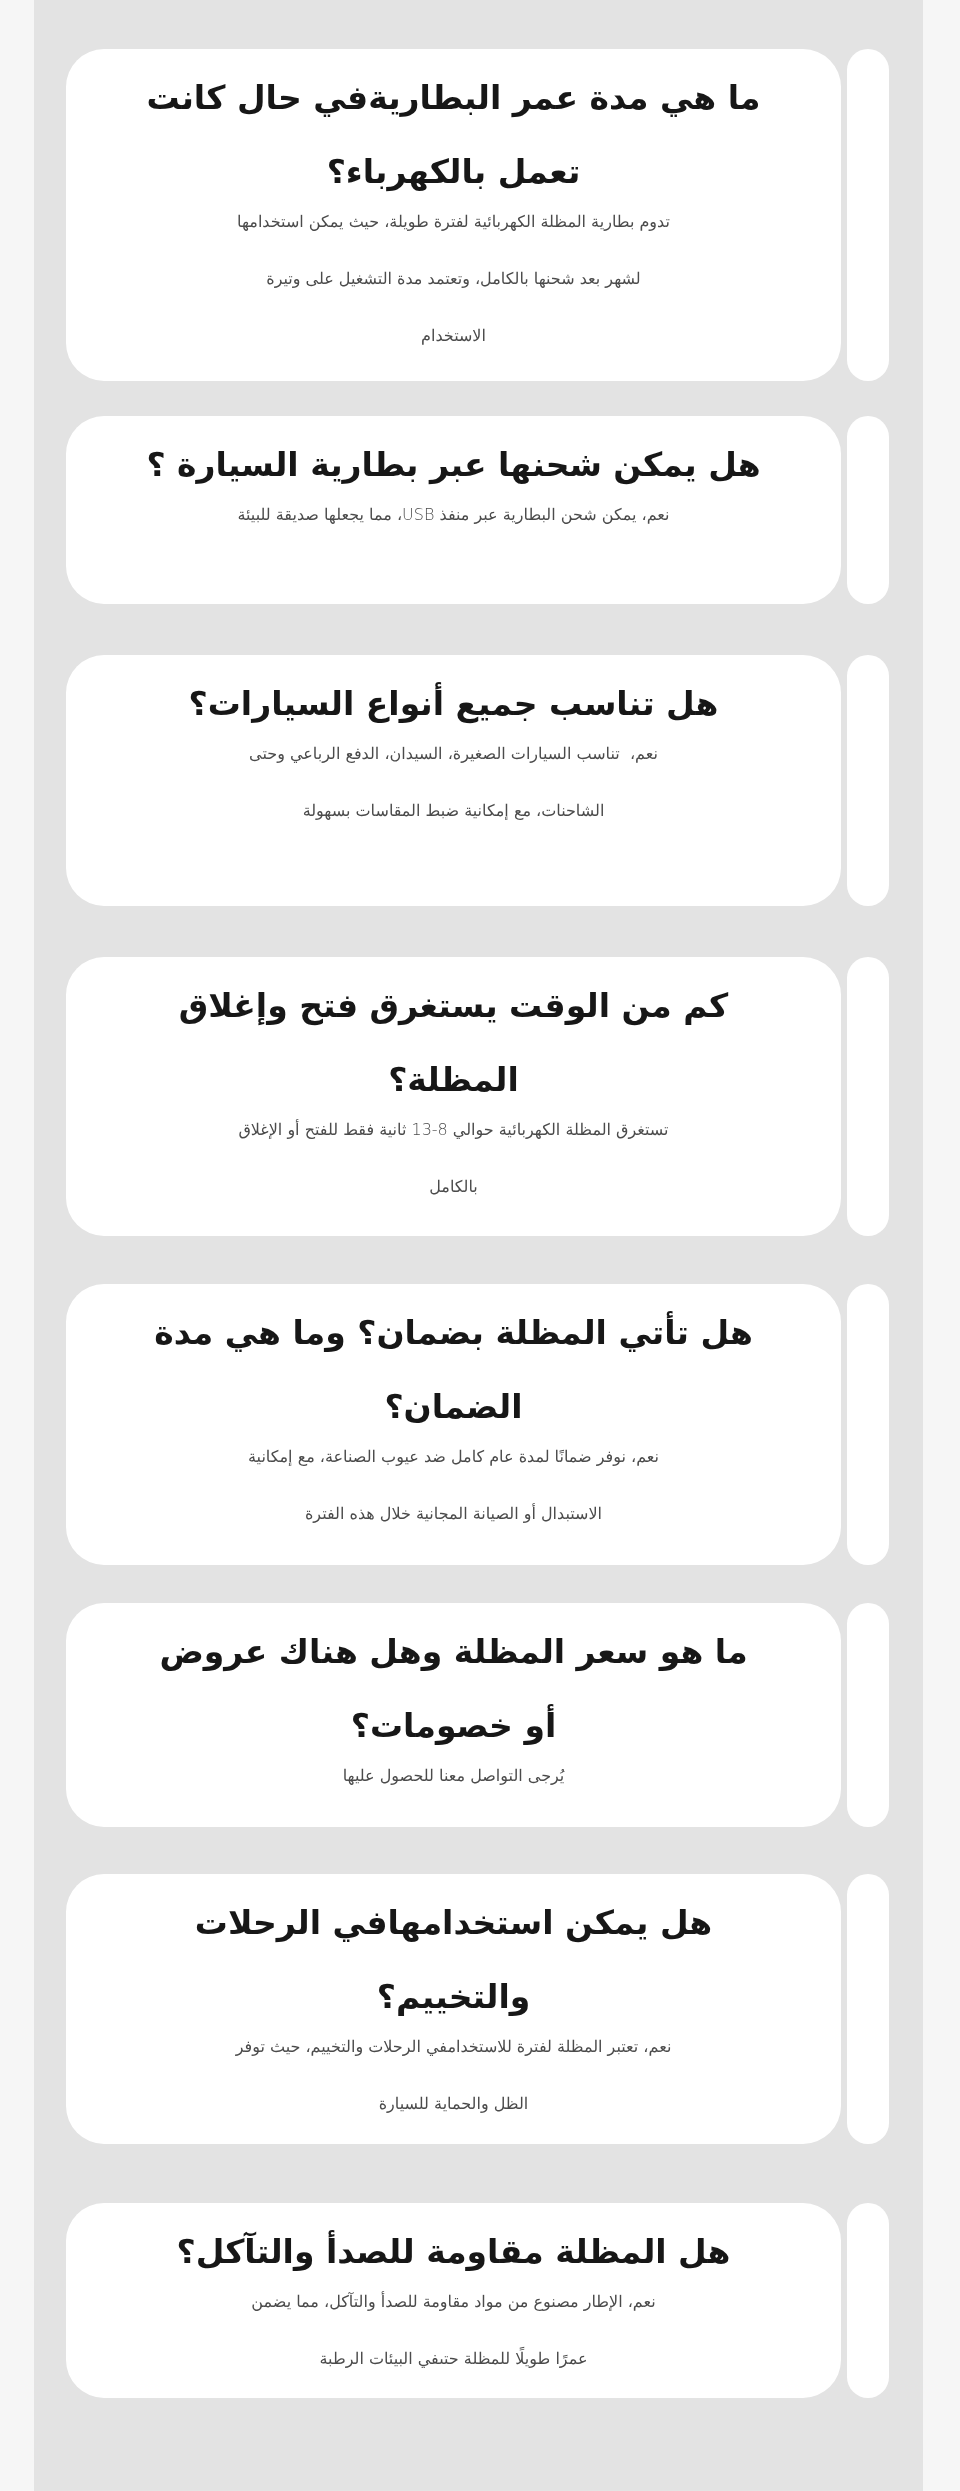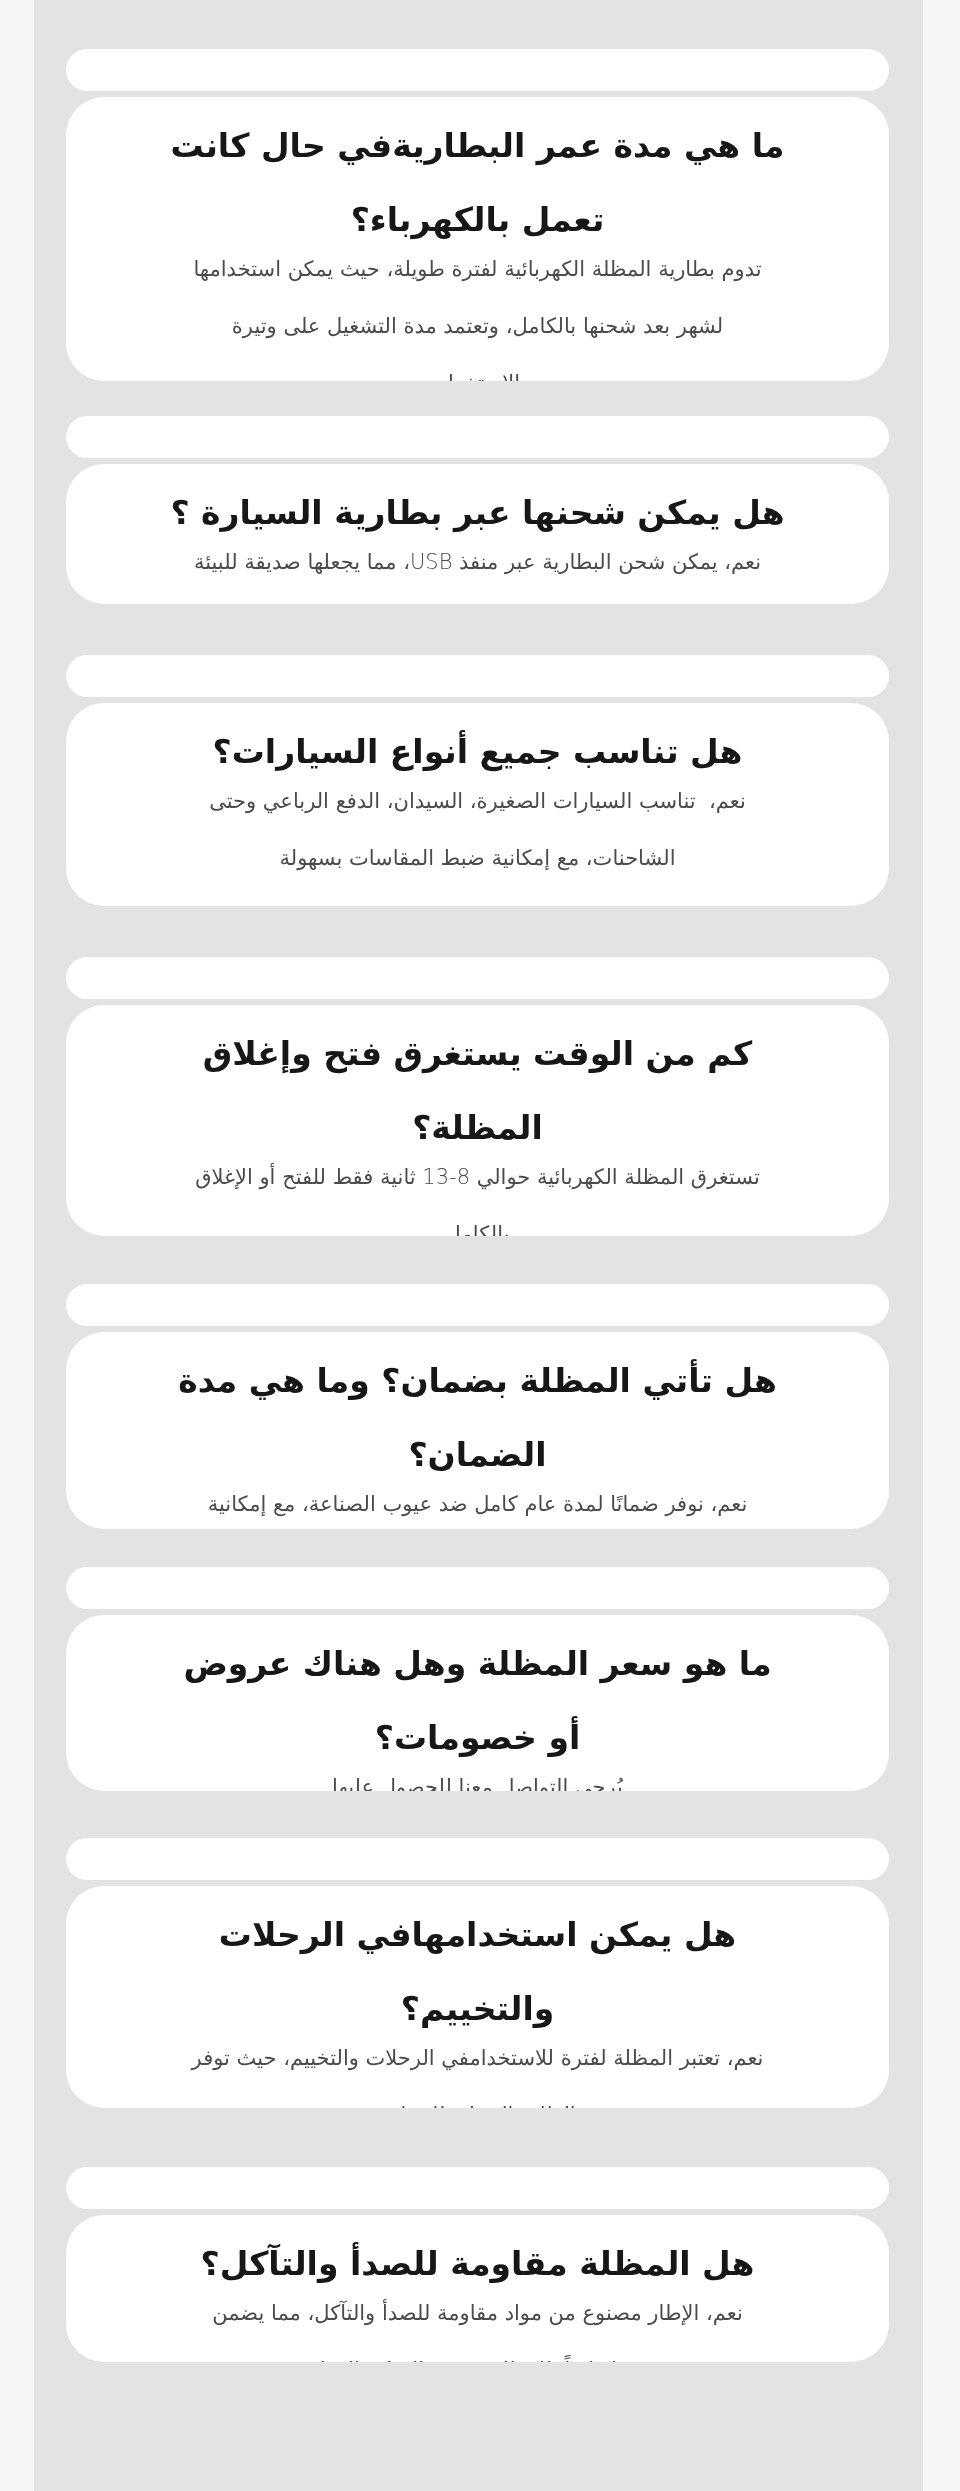--- a/index.html
+++ b/index.html
@@ -22,31 +22,31 @@
   .faq-section{
     margin-right:37px;
     margin-left:34px;
     width:889px;
     height:2491px;
     background:var(--section-background);
     overflow:hidden;
   }
   .faq-row{
     display:flex;
-    flex-direction:column;            
+    flex-direction:row;            
     gap:6px;
     padding-right:34px;
     padding-left:32px;
     align-items:stretch;
   }
   .r1{margin-top:49px;height:332px}
   .r2{margin-top:35px;height:188px}
   .r3{margin-top:51px;height:251px}
   .r4{margin-top:51px;height:279px}
-  .r5{margin-top:48px;height:245px}
+  .r5{margin-top:48px;height:281px}
   .r6{margin-top:38px;height:224px}
   .r7{margin-top:47px;height:270px}
   .r8{margin-top:59px;height:195px}
   .peek{
     flex:0 0 42px;
     background:var(--card-background);
     border-radius:38px;
   }
   .card{
     flex:1 1 auto;
@@ -59,21 +59,21 @@
     font-size:33px;
     font-weight:700;
     line-height:74px;
     color:var(--question-color);
     text-align:center;
     white-space:pre-wrap;
     letter-spacing:-0.3px;
   }
   .answer{
     margin-top:-16px;
-    font-size:21px;
+    font-size:16px;
     font-weight:300;
     line-height:57px;
     color:var(--answer-color);
     text-align:center;
     white-space:pre-wrap;
   }
 </style>
 </head>
 <body>
 

